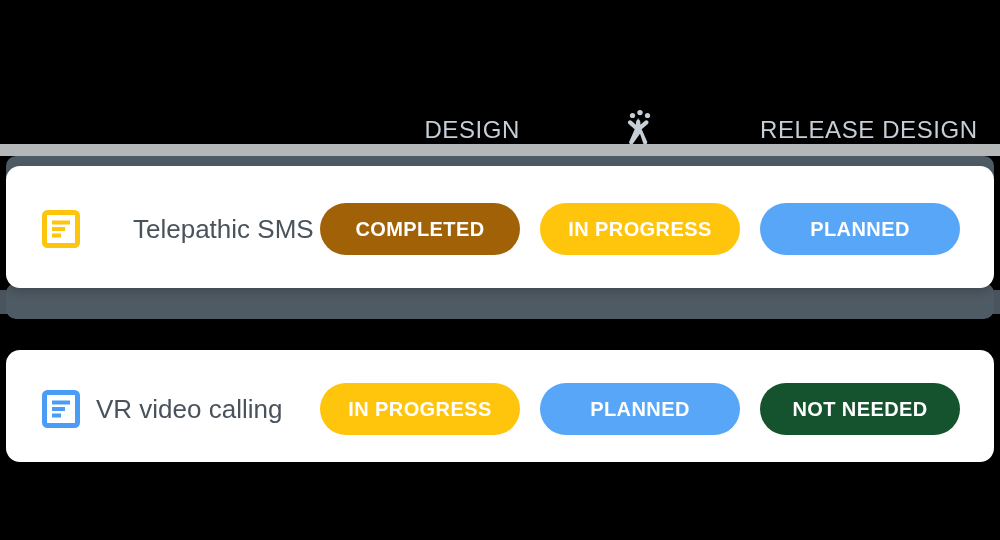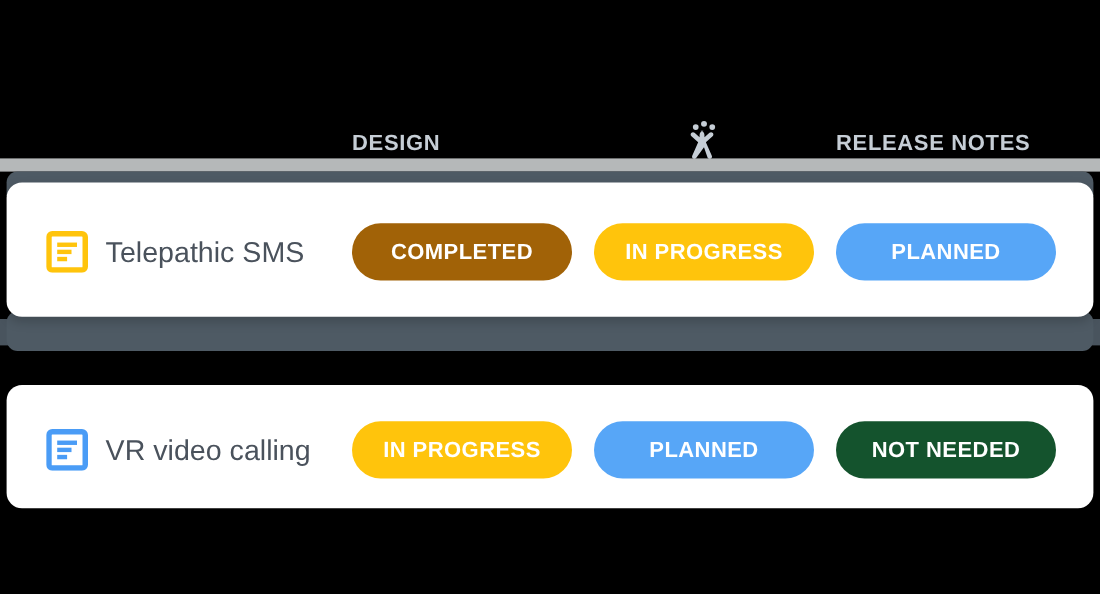--- a/index.html
+++ b/index.html
@@ -29,25 +29,25 @@
     left: 0;
     top: 112px;
     width: 1000px;
     height: 36px;
   }
   .col-head {
     position: absolute;
     top: 0;
     height: 36px;
     line-height: 36px;
-    text-align: left;
+    text-align: right;
     color: #c6ced6;
     font-family: "Liberation Sans", sans-serif;
-    font-weight: bold;
-    font-size: 20px;
+    font-weight: normal;
+    font-size: 24px;
     letter-spacing: 0.6px;
     white-space: nowrap;
   }
   .col-head.c1 { left: 320px; width: 200px; }
   .col-head.c2 { left: 540px; width: 200px; }
   .col-head.c3 { left: 760px; width: 200px; }
 
   .juggle-icon {
     position: absolute;
     left: 620px;
@@ -128,21 +128,21 @@
 
   .row-title {
     position: absolute;
     left: 90px;
     color: #4a525c;
     font-family: "Liberation Sans", sans-serif;
     font-size: 26px;
     font-weight: normal;
     white-space: nowrap;
   }
-  .card.row1 .row-title { top: 44px; line-height: 38px; }
+  .card.row1 .row-title { top: 44px; line-height: 38px; margin-left: 37px; }
   .card.row2 .row-title { top: 40px; line-height: 38px; }
 
   .pill {
     position: absolute;
     height: 52px;
     width: 200px;
     border-radius: 26px;
     color: #ffffff;
     font-family: "Liberation Sans", sans-serif;
     font-weight: bold;
@@ -160,21 +160,21 @@
   .pill.p3 { left: 754px; }
 </style>
 </head>
 <body>
 
 <div id="stage">
 
   <div class="col-headers">
     <div class="col-head c1">DESIGN</div>
     <div class="col-head c2"></div>
-    <div class="col-head c3">RELEASE NOTES</div>
+    <div class="col-head c3">RELEASE DESIGN</div>
   </div>
 
   <div class="juggle-icon">
     <svg viewBox="0 0 40 40" xmlns="http://www.w3.org/2000/svg">
       <g fill="#c6ced6">
         <circle cx="12.5" cy="7.5" r="2.6"></circle>
         <circle cx="20" cy="4.6" r="2.7"></circle>
         <circle cx="27.5" cy="7.5" r="2.6"></circle>
         <path d="M20 10.6c-2.2 0-4 1.8-4 4v2.2l-4.6-4.1c-0.9-0.8-2.2-0.7-3 0.2-0.8 0.9-0.7 2.2 0.2 3l6.1 5.4-5.4 12.2c-0.5 1.1 0 2.3 1.1 2.8 1.1 0.5 2.3 0 2.8-1.1L20 25.8l3.2 9.4c0.4 1.1 1.7 1.6 2.8 1.1 1.1-0.5 1.6-1.7 1.1-2.8l-5.4-12.2 6.1-5.4c0.9-0.8 1-2.1 0.2-3-0.8-0.9-2.1-1-3-0.2L20.4 16.8v-2.2c0-2.2-1.8-4-4-4h3.6z"></path>
       </g>

